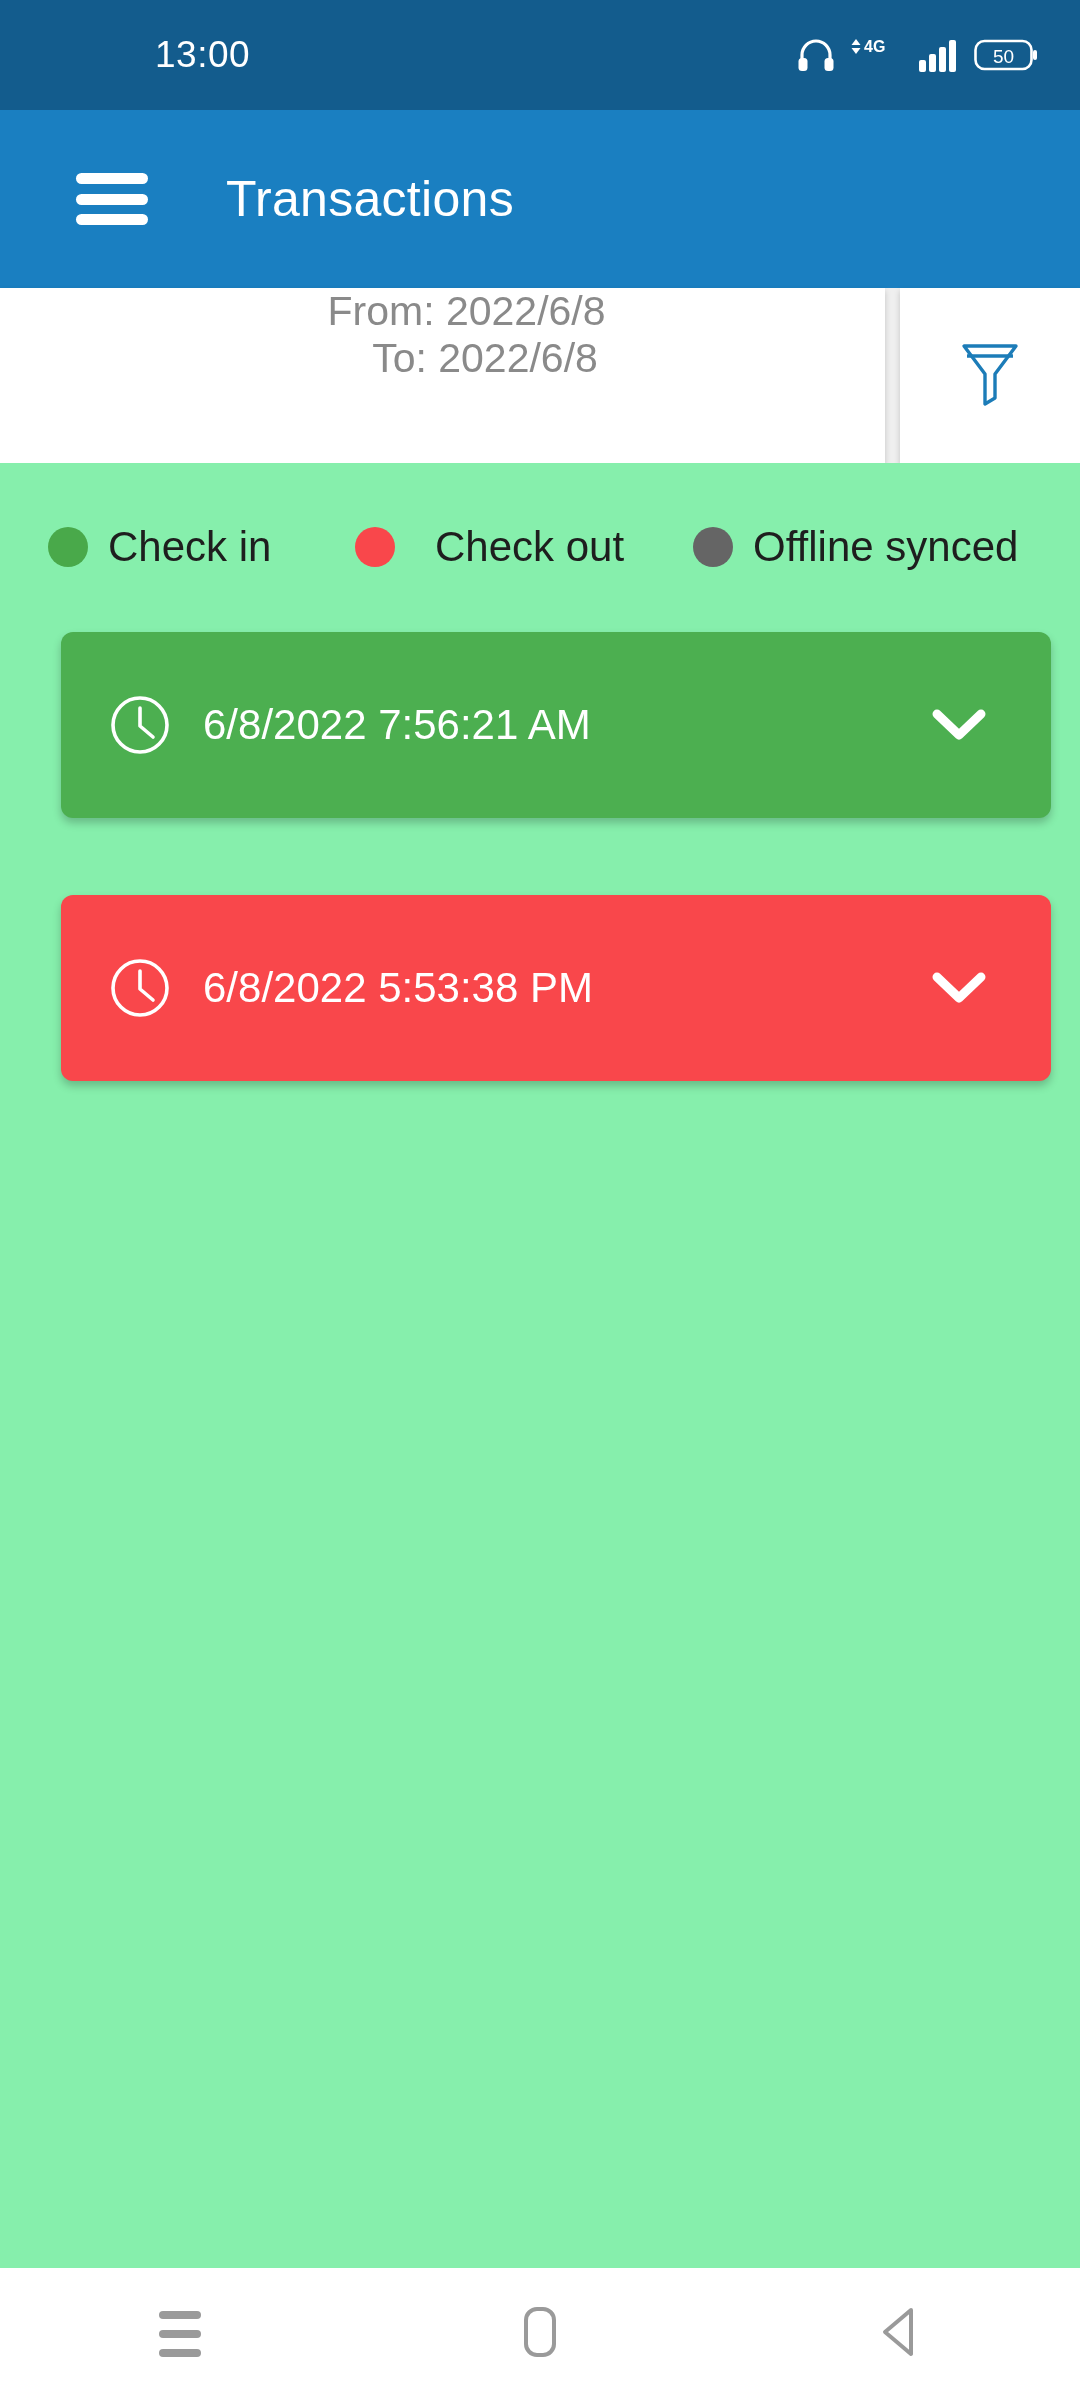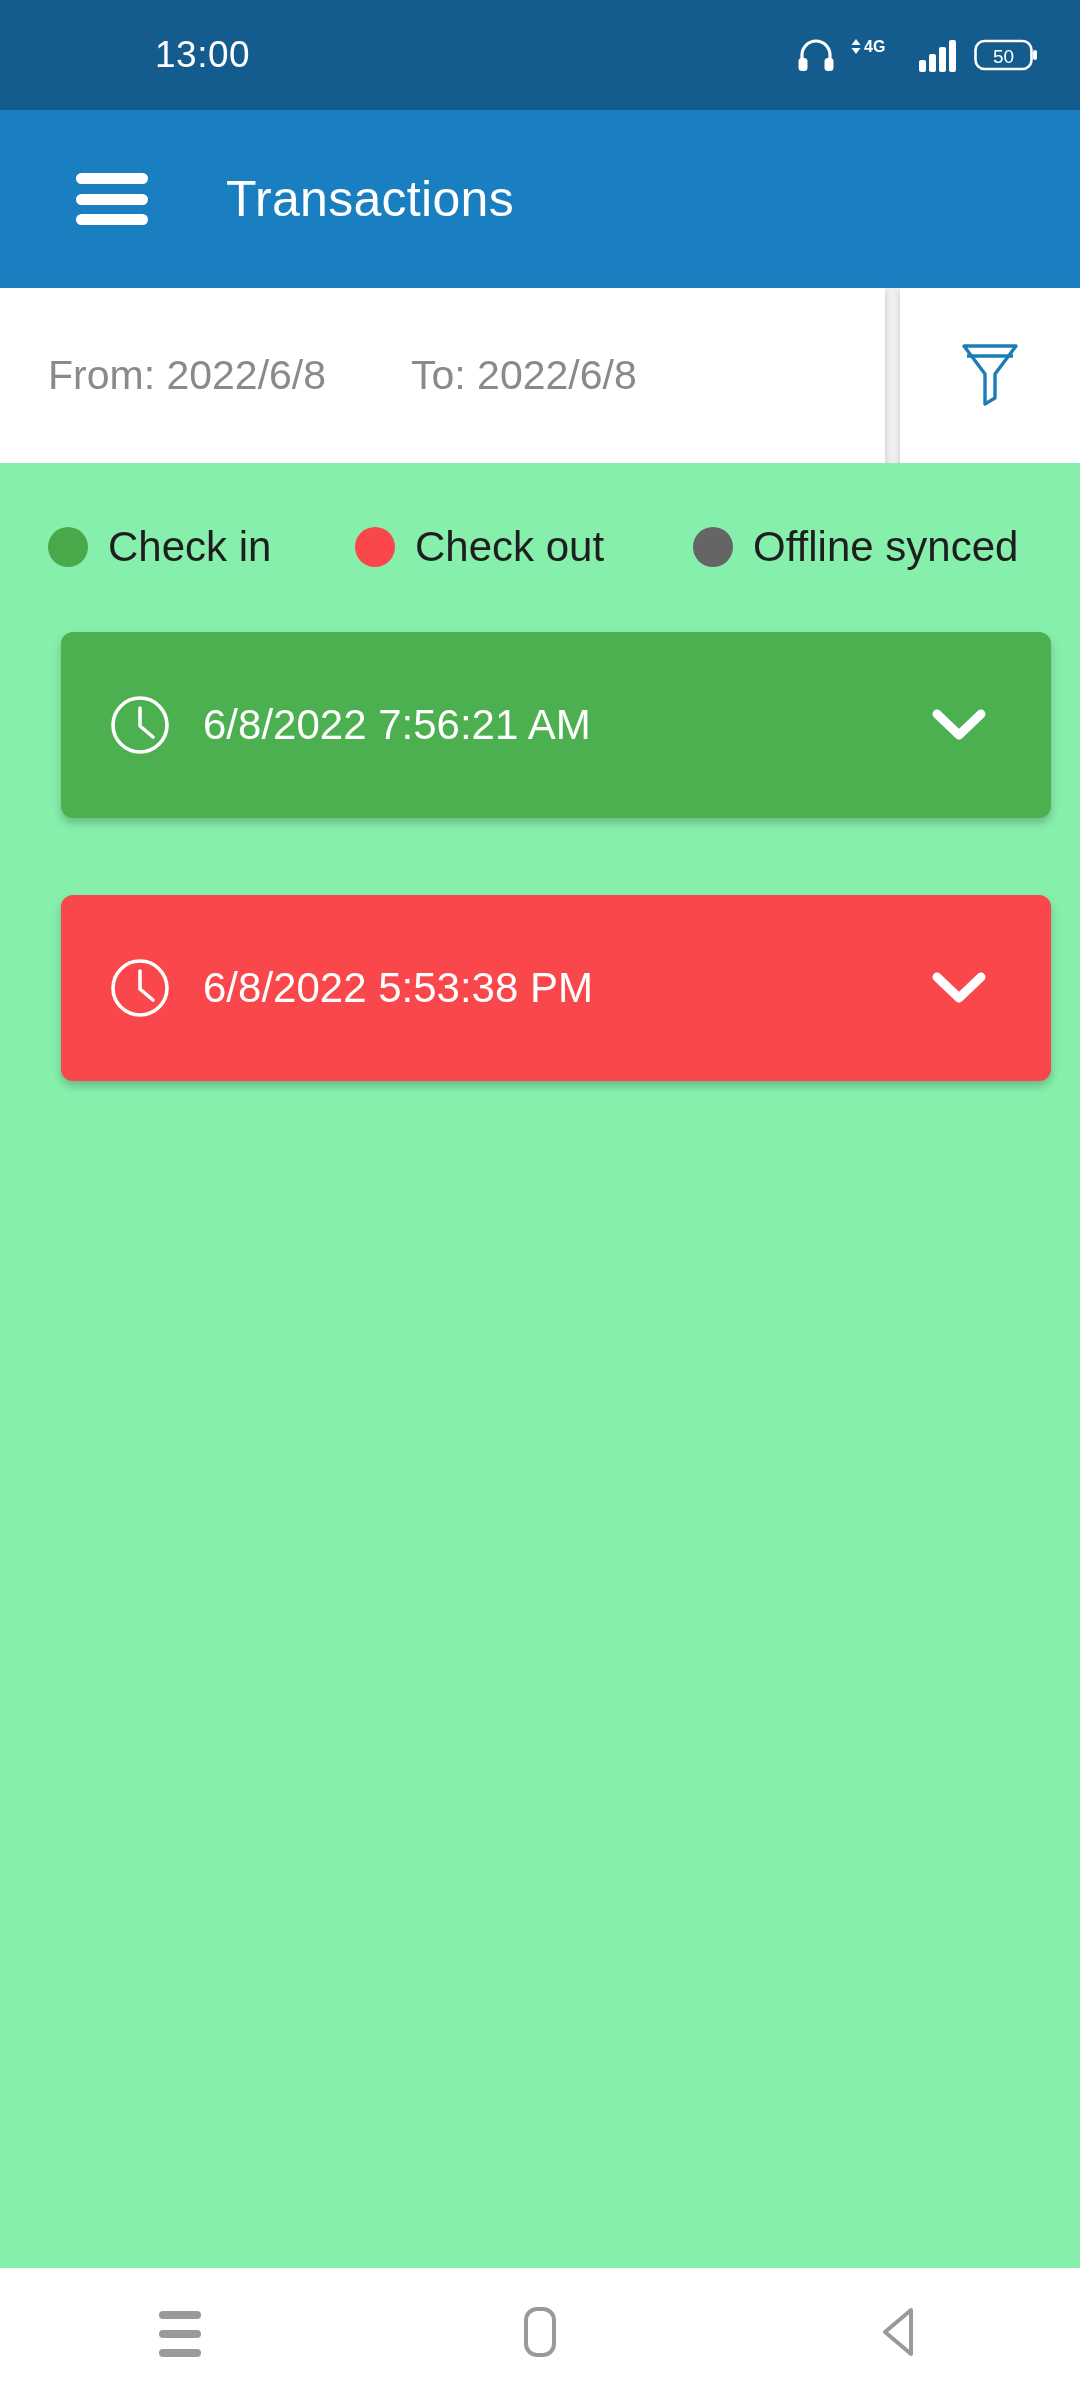--- a/index.html
+++ b/index.html
@@ -47,21 +47,21 @@
   }
 
   
   .filter-bar {
     position:absolute; top:288px; left:0; width:1080px; height:175px;
   }
   .date-card {
     position:absolute; left:0; top:0; width:885px; height:175px;
     background:#FFFFFF;
     box-shadow:0 3px 6px rgba(0,0,0,0.18);
-    display:flex; align-items:center;
+    display:flex; align-items:center;flex-direction:column;
   }
   .date-text {
     color:#8A8A8A; font-size:41px; white-space:nowrap;
   }
   .date-from { margin-left:48px; }
   .date-to { margin-left:85px; }
   .filter-card {
     position:absolute; left:900px; top:0; width:180px; height:175px;
     background:#FFFFFF;
     box-shadow:0 3px 6px rgba(0,0,0,0.18);
@@ -76,21 +76,21 @@
   }
 
   
   .legend {
     position:absolute; top:60px; left:0; width:1080px; height:60px;
   }
   .legend-item {
     position:absolute; display:flex; align-items:center; top:0;
   }
   .legend-item:nth-child(1) { left:48px; }
-  .legend-item:nth-child(2) { left:355px; }
+  .legend-item:nth-child(2) { left:355px;gap:20px; }
   .legend-item:nth-child(3) { left:693px; }
   .legend-dot {
     width:40px; height:40px; border-radius:50%; flex:none;
   }
   .legend-label {
     margin-left:20px; font-size:42px; color:#1E1E1E; white-space:nowrap;
   }
 
   
   .tx-list { position:absolute; top:169px; left:16px; width:1080px; }

